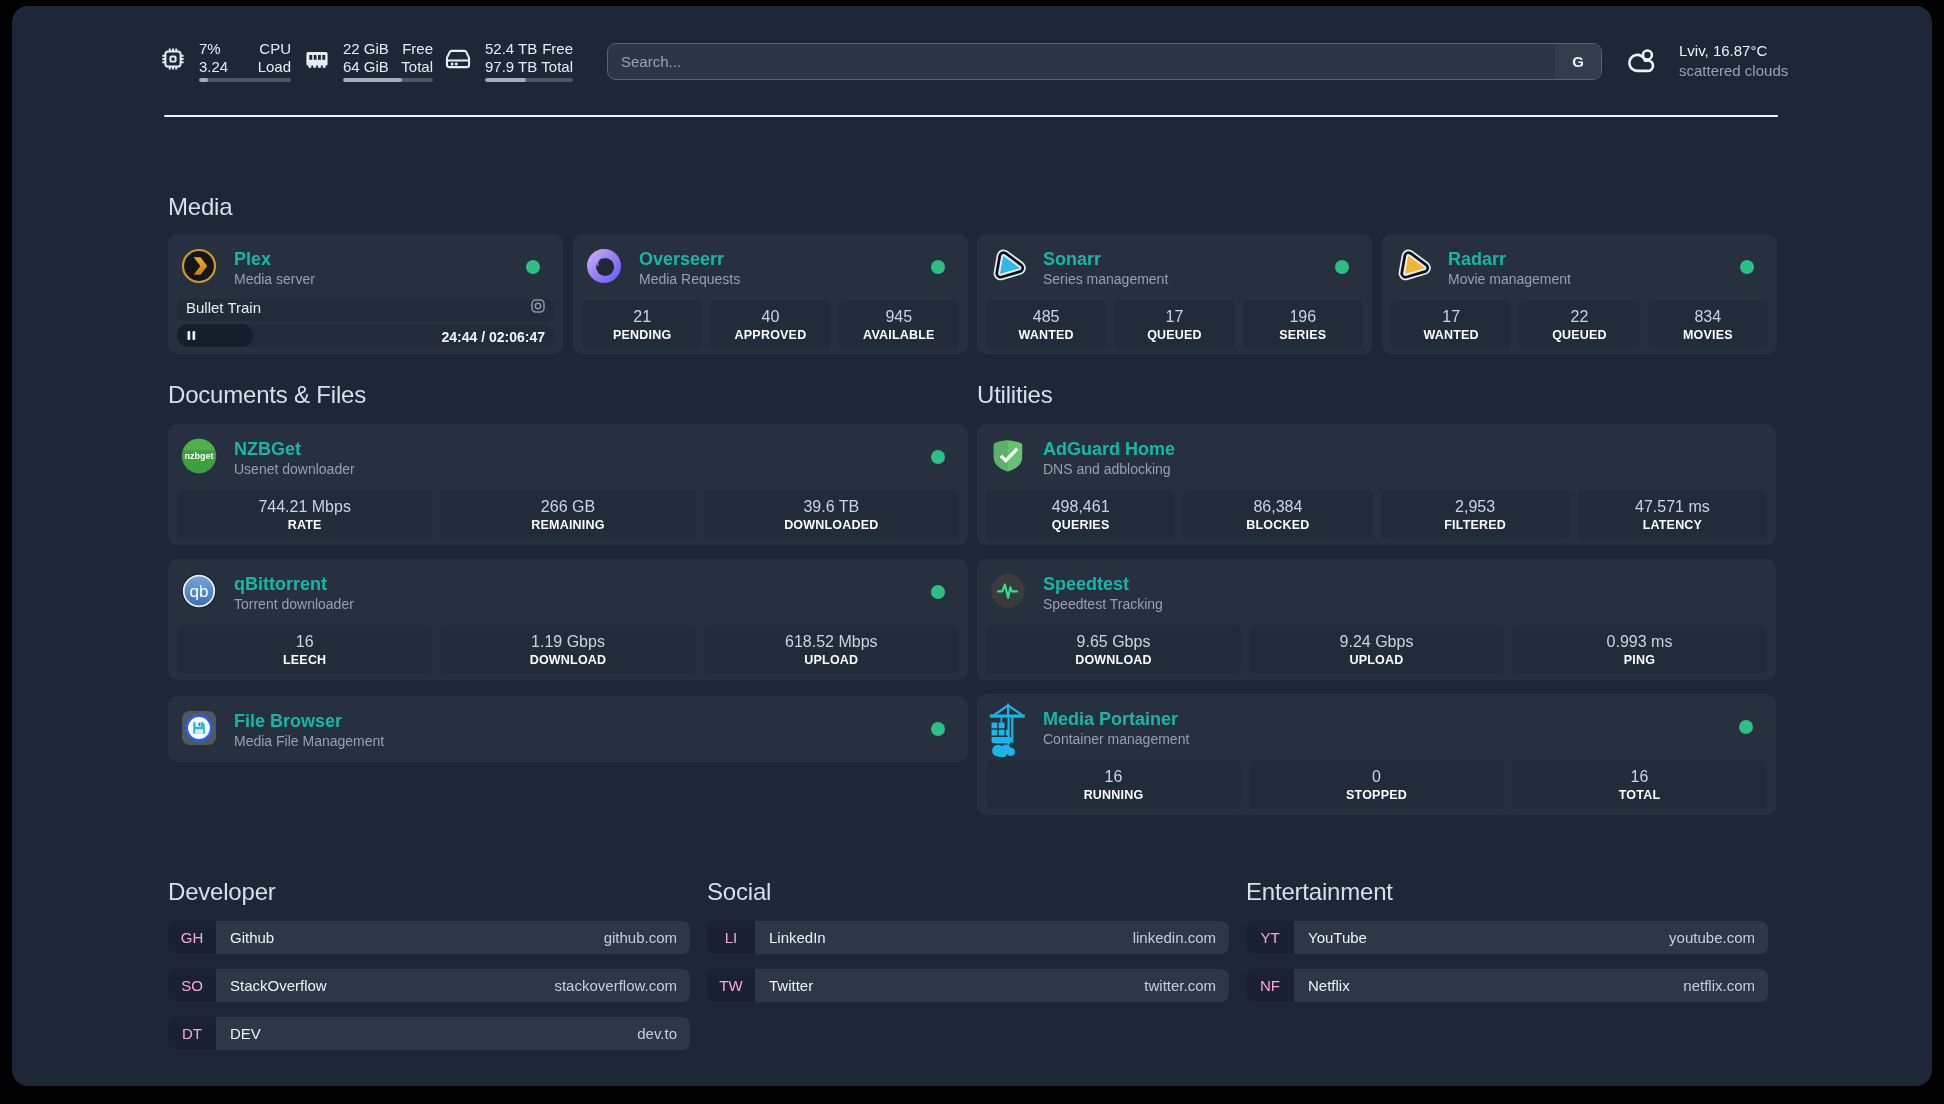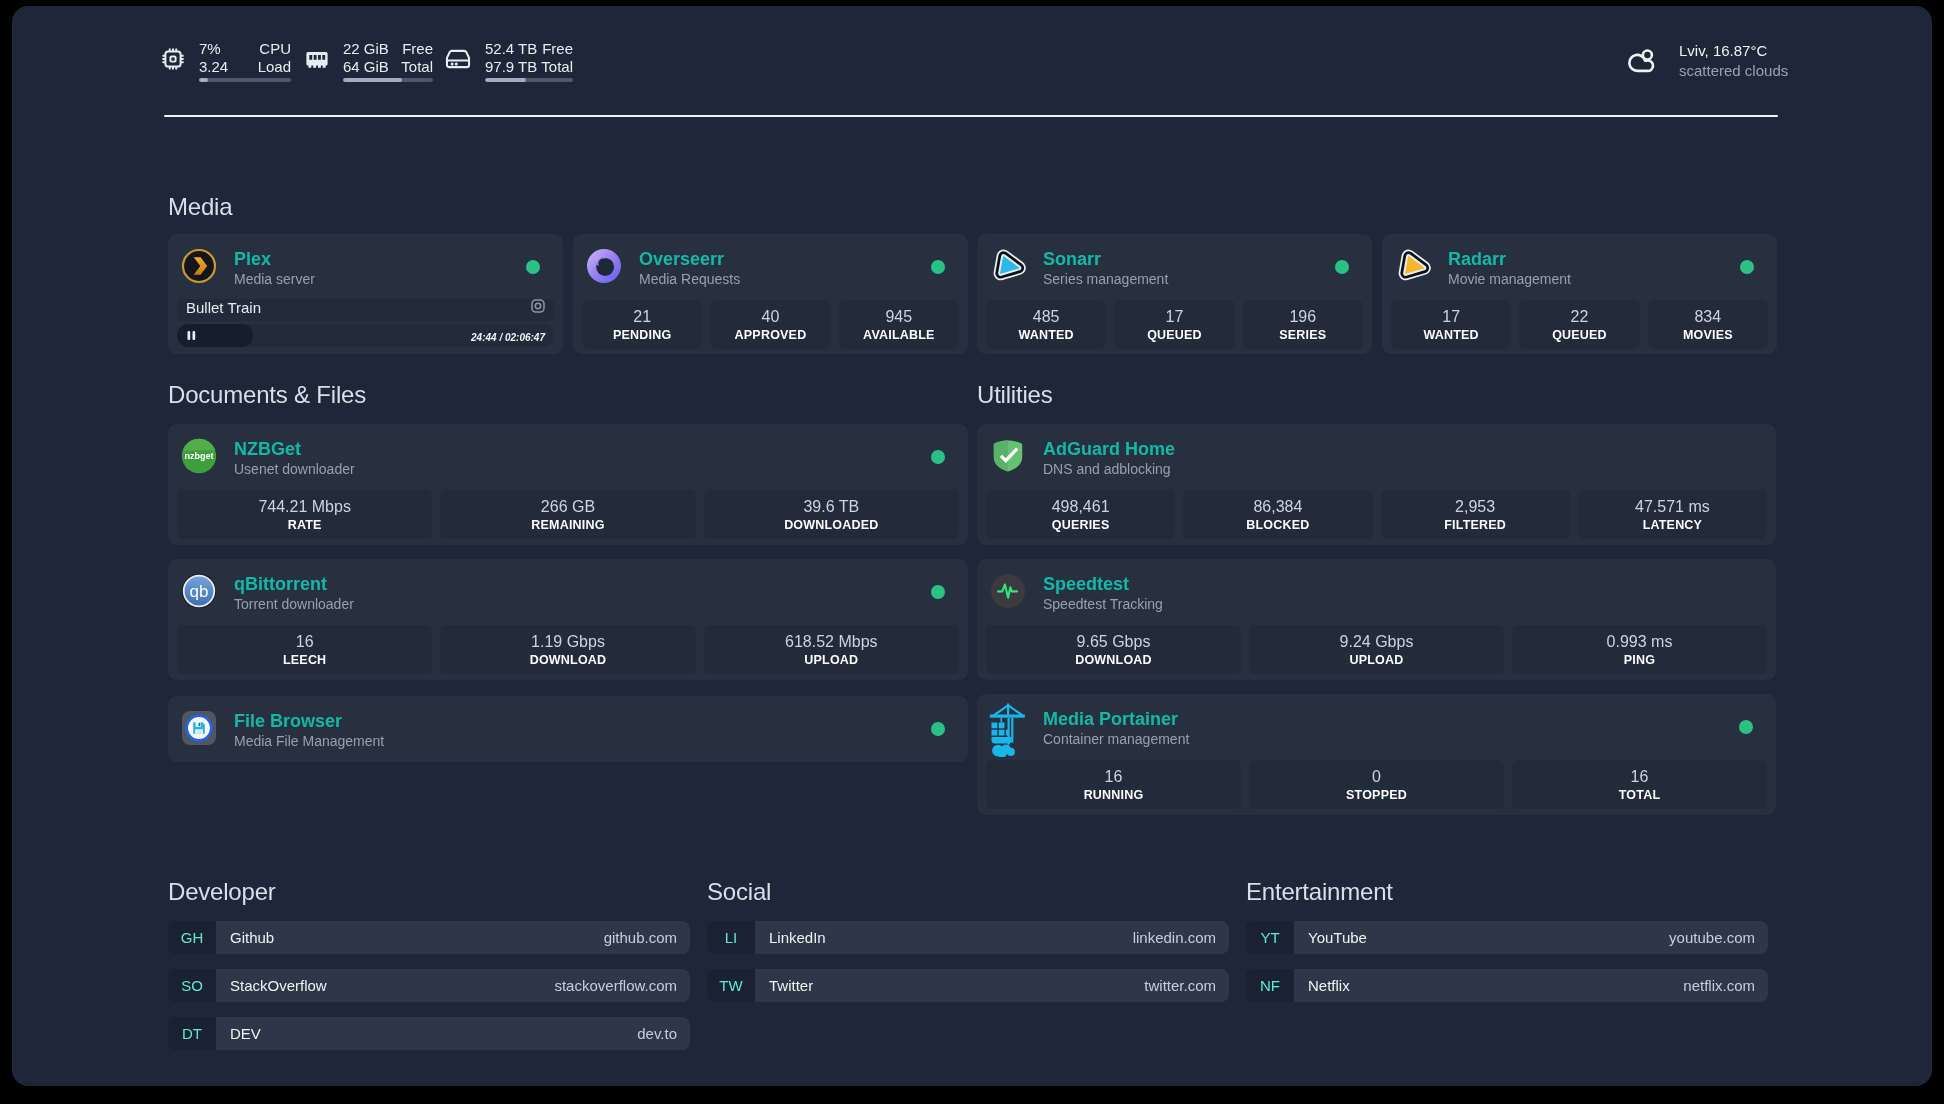--- a/index.html
+++ b/index.html
@@ -47,25 +47,25 @@
   .stat .l { font-size:12.5px; font-weight:700; color:#fdfdfe; line-height:17px; letter-spacing:0.2px; }
 
   
   .np1 { position:absolute; left:9px; right:9px; top:65px; height:22px; background:#222b3a;
          border-radius:5px; display:flex; align-items:flex-start; }
   .np1 .name { flex:1; padding-left:9px; font-size:15px; color:#e9edf3; }
   .np2 { position:absolute; left:9px; right:9px; top:90px; height:23px; background:#222b3a;
          border-radius:11.5px; overflow:hidden; }
   .np2 .fill { position:absolute; left:0; top:0; width:76px; height:23px; background:#161e2c; border-radius:11.5px; }
   .np2 .time { position:absolute; right:9px; top:2px; height:23px; line-height:23px;
-               font-size:10px; font-weight:700; color:#f2f5f9;font-style:italic; }
+               font-size:14px; font-weight:700; color:#f2f5f9; }
 
   
   .bm { position:absolute; height:33px; border-radius:8px; display:flex; overflow:hidden; }
-  .bm .ab { width:48px; background:#1a2231; color:#5eead4; font-size:15px; font-weight:500;
+  .bm .ab { width:48px; background:#1a2231; color:#f9a8d4; font-size:15px; font-weight:500;
             display:flex; align-items:center; justify-content:center; flex:0 0 48px; }
   .bm .bd { flex:1; background:#2e3747; display:flex; align-items:center; }
   .bm .nm { flex:1; padding-left:14px; font-size:15px; color:#eef2f7; }
   .bm .url { padding-right:13px; font-size:15px; color:#c6cedb; }
 </style>
 </head>
 <body>
 <div id="frame">
 
   <svg class="abs resico" style="left:148px;top:40px" width="26" height="26" viewBox="0 0 24 24" fill="none" stroke="currentColor" stroke-width="1.8">
@@ -117,20 +117,24 @@
       </div>
     <div class="row">
         <span>97.9 TB</span>
         <span>Total</span>
       </div>
   </div>
   <div class="abs resbar" style="left:473px;top:72px;width:88px">
       <div class="fill" style="width:41px"></div>
     </div>
 
+  <div id="search" class="abs">
+    <div class="ph">Search...</div>
+    <div class="gbtn">G</div>
+  </div>
 
   <svg class="abs" style="left:1615px;top:38px" width="32" height="30" viewBox="0 0 32 30" fill="none" stroke="#eef2f7" stroke-width="2.6" stroke-linejoin="round" stroke-linecap="round">
     <circle cx="20.4" cy="11" r="4.5"></circle>
     <path d="M20.1 26.9H10.3a8 8 0 1 1 7.7-10.3h2.1a5.2 5.2 0 1 1 0 10.3Z" fill="#1d2738"></path>
   </svg>
   <div class="abs wline1" style="left:1667px;top:34px">Lviv, 16.87°C</div>
   <div class="abs wline2" style="left:1667px;top:54px">scattered clouds</div>
   <div id="divider" class="abs"></div>
   <svg width="0" height="0" style="position:absolute">
     <defs>

